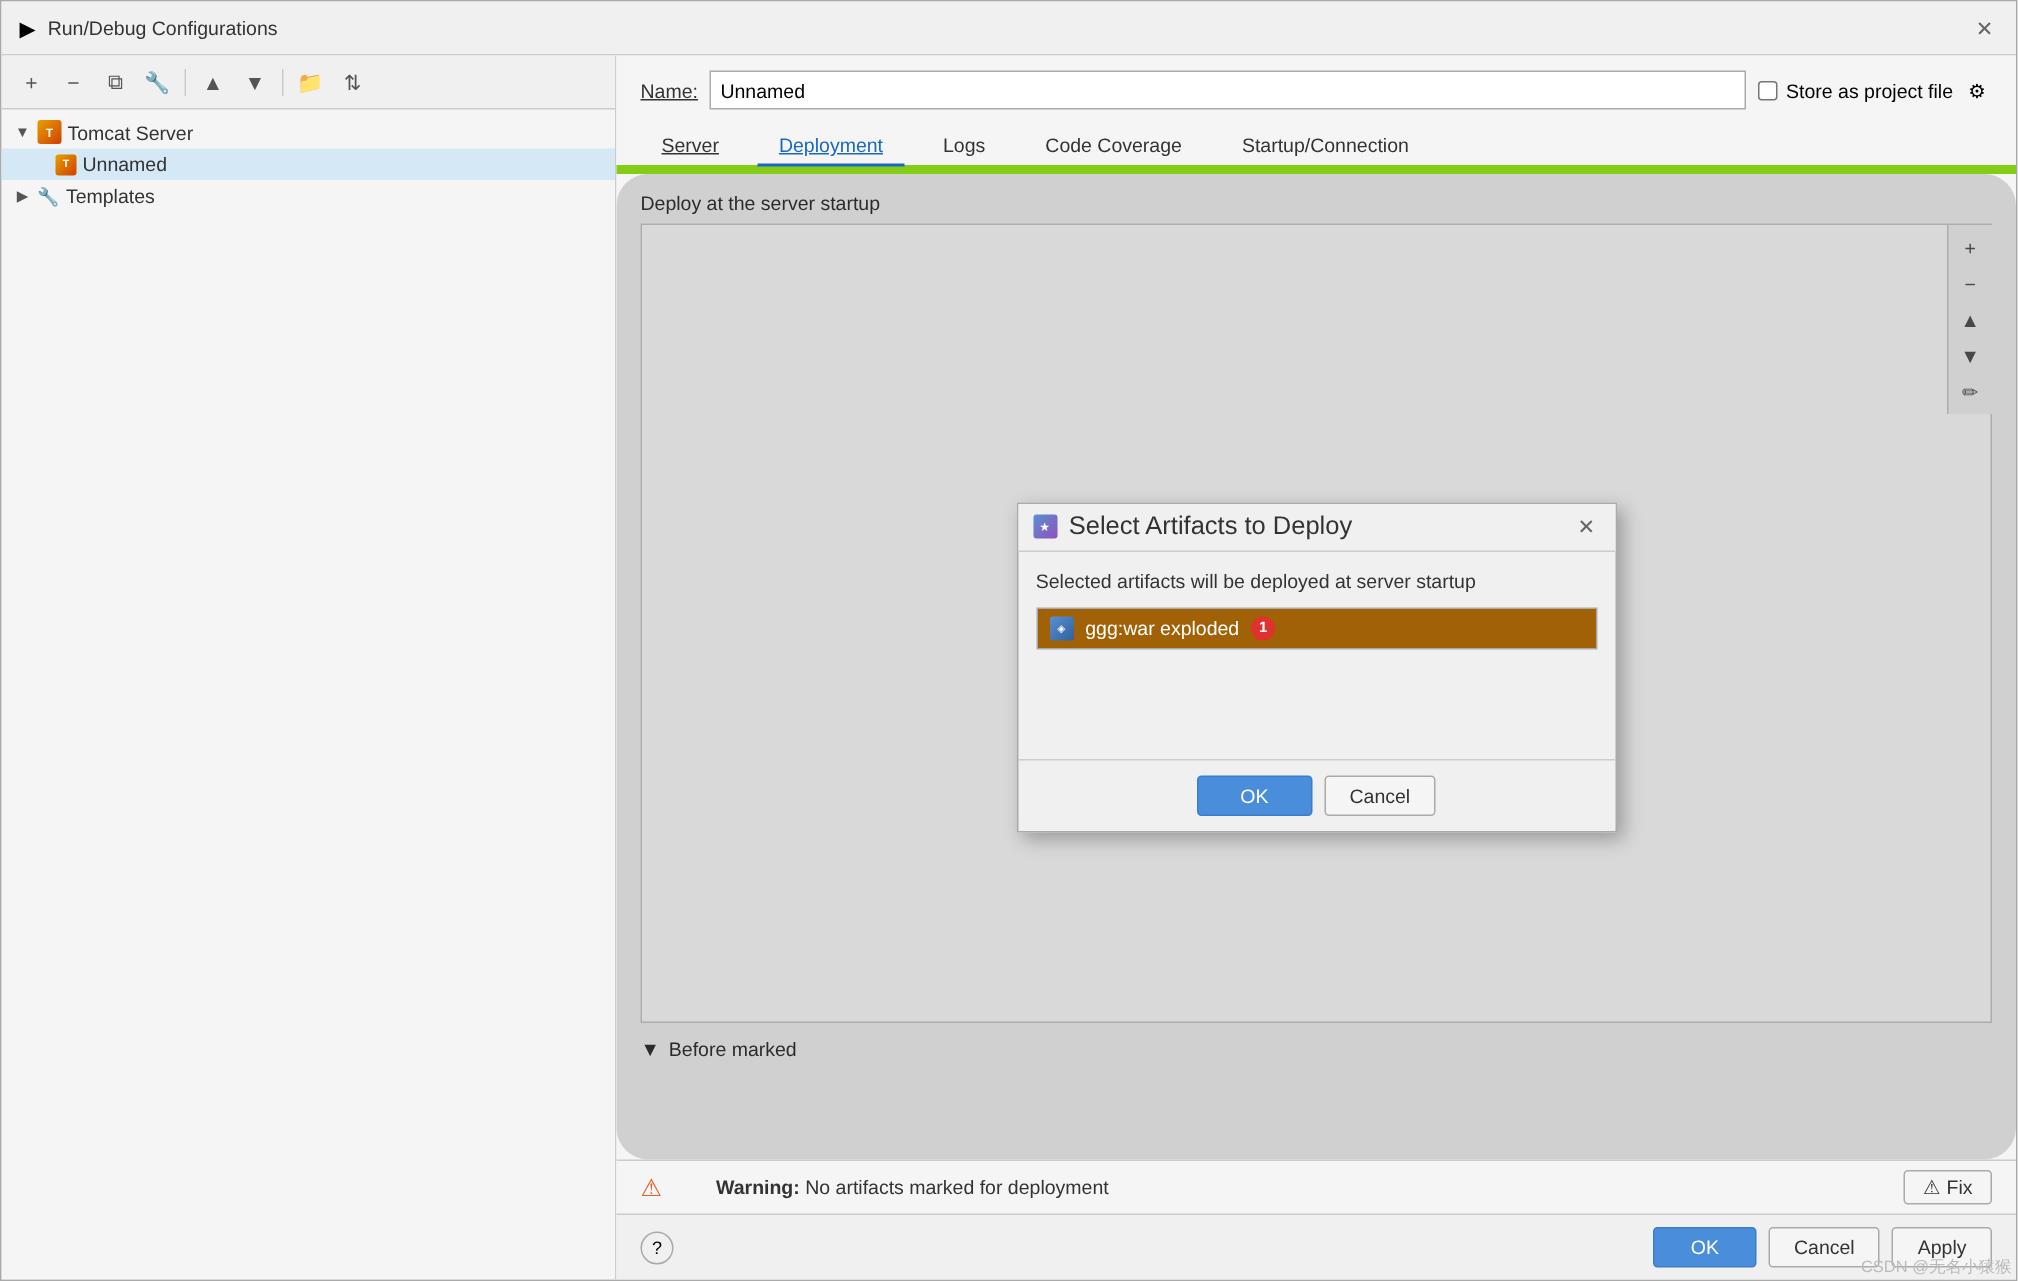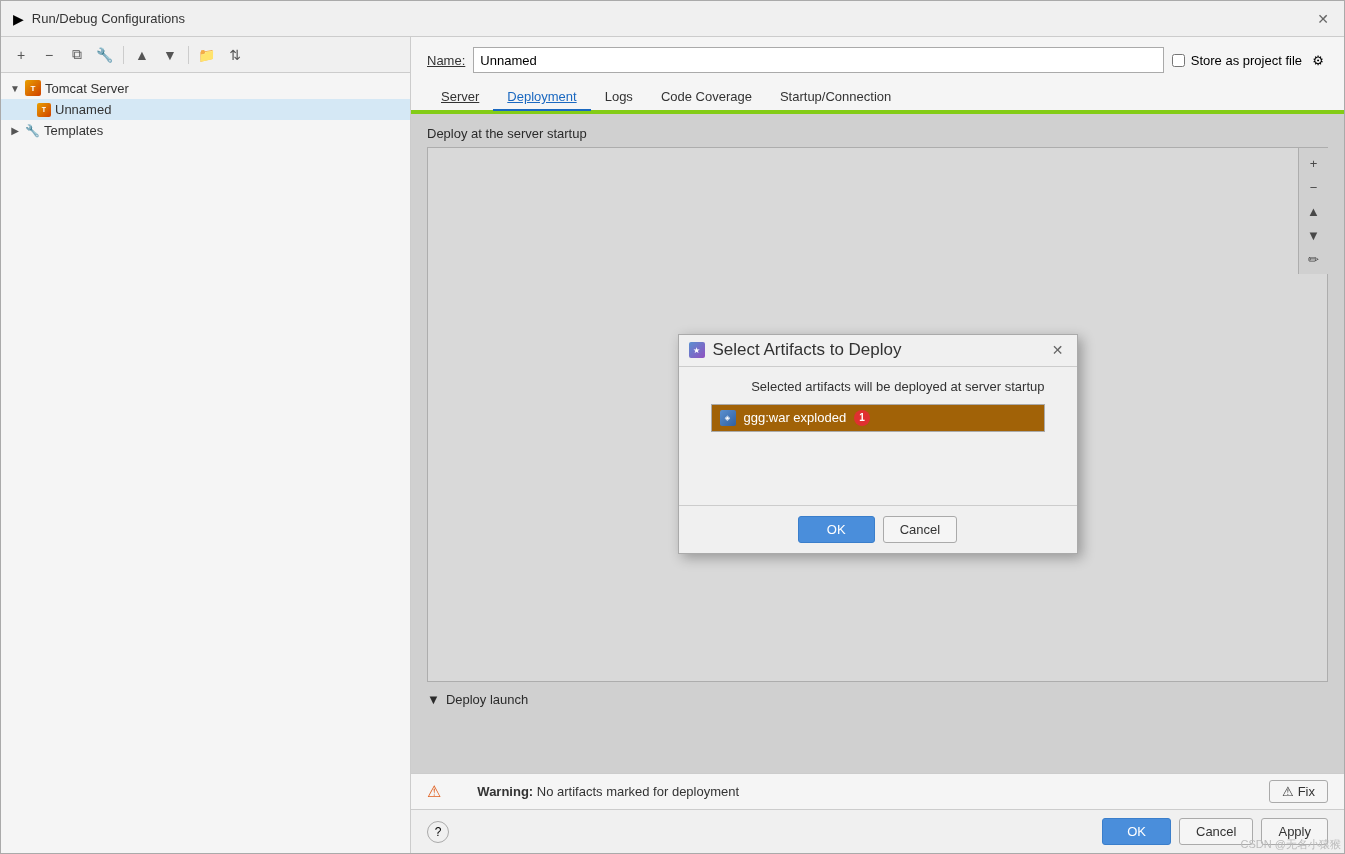--- a/index.html
+++ b/index.html
@@ -185,23 +185,23 @@
       display: flex;
       align-items: center;
       gap: 6px;
       margin-left: auto;
     }
 
     .tabs-bar {
       display: flex;
       align-items: flex-end;
       padding: 0 16px;
-      gap: 0;
-      background: #f5f5f5;
-      border-bottom: 4px solid #84cc16;
+      gap: 12px;
+      background: #f5f5f5;
+      border-bottom: 6px solid #84cc16;
     }
 
     .tab {
       padding: 6px 14px;
       font-size: 13px;
       cursor: pointer;
       color: #333;
       border: none;
       background: none;
       position: relative;
@@ -431,23 +431,22 @@
       background: none;
       cursor: pointer;
       font-size: 14px;
       color: #666;
       display: flex;
       align-items: center;
       justify-content: center;
     }
 
     .modal-body {
-      padding: 12px 32px;
+      padding: 12px 12px;
       flex: 1;
-      text-align: right;
     }
 
     .modal-subtitle {
       font-size: 13px;
       color: #333;
       margin-bottom: 10px;
     }
 
     .artifact-list {
       border: 1px solid #aaa;
@@ -596,38 +595,38 @@
       </div>
 
       <div class="tabs-bar">
         <button class="tab tab-underline">Server</button>
         <button class="tab active tab-underline">Deployment</button>
         <button class="tab">Logs</button>
         <button class="tab">Code Coverage</button>
         <button class="tab">Startup/Connection</button>
       </div>
 
-      <div class="content-area" style="position:relative;">
+      <div class="content-area" style="position:relative;border-radius:21px;">
         <div class="deploy-label">Deploy at the server startup</div>
 
         <div class="deploy-section" style="height: calc(100% - 100px);">
 
           <div class="side-toolbar">
             <button class="side-btn">+</button>
             <button class="side-btn">−</button>
             <button class="side-btn">▲</button>
             <button class="side-btn">▼</button>
             <button class="side-btn">✏</button>
           </div>
         </div>
 
         <div class="before-launch-section">
           <div class="before-launch-header">
             <span>▼</span>
-            <span>Deploy launch</span>
+            <span>Before marked</span>
           </div>
         </div>
 
         <div class="modal-overlay">
           <div class="modal">
 
             <div class="modal-title-bar">
               <div class="modal-title-left">
                 <div class="modal-title-icon">★</div>
                 <span class="modal-title-text">Select Artifacts to Deploy</span>

